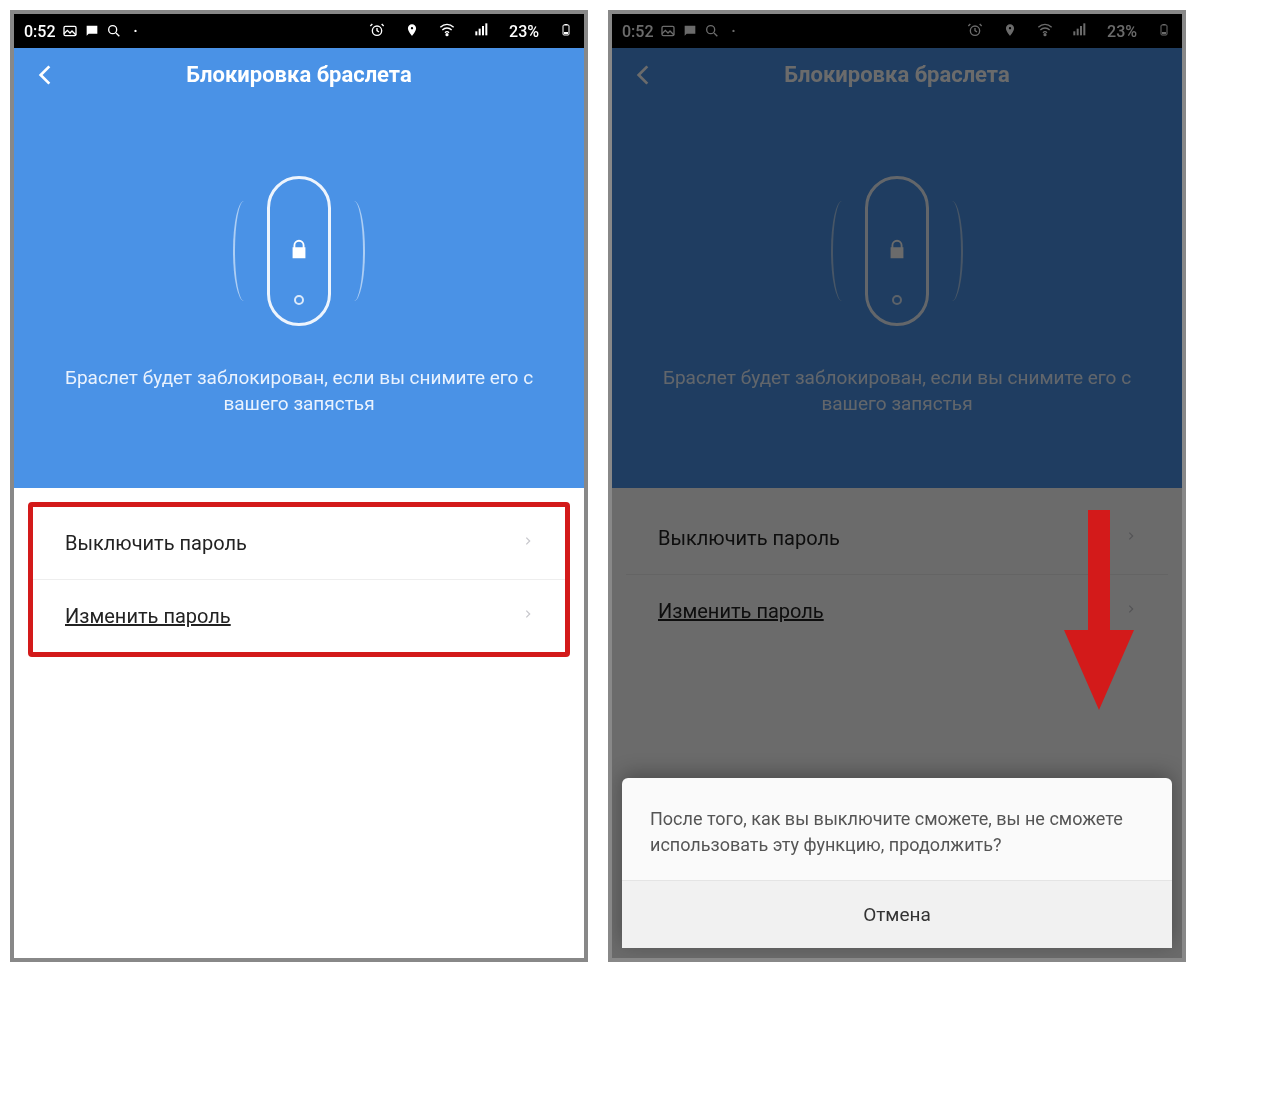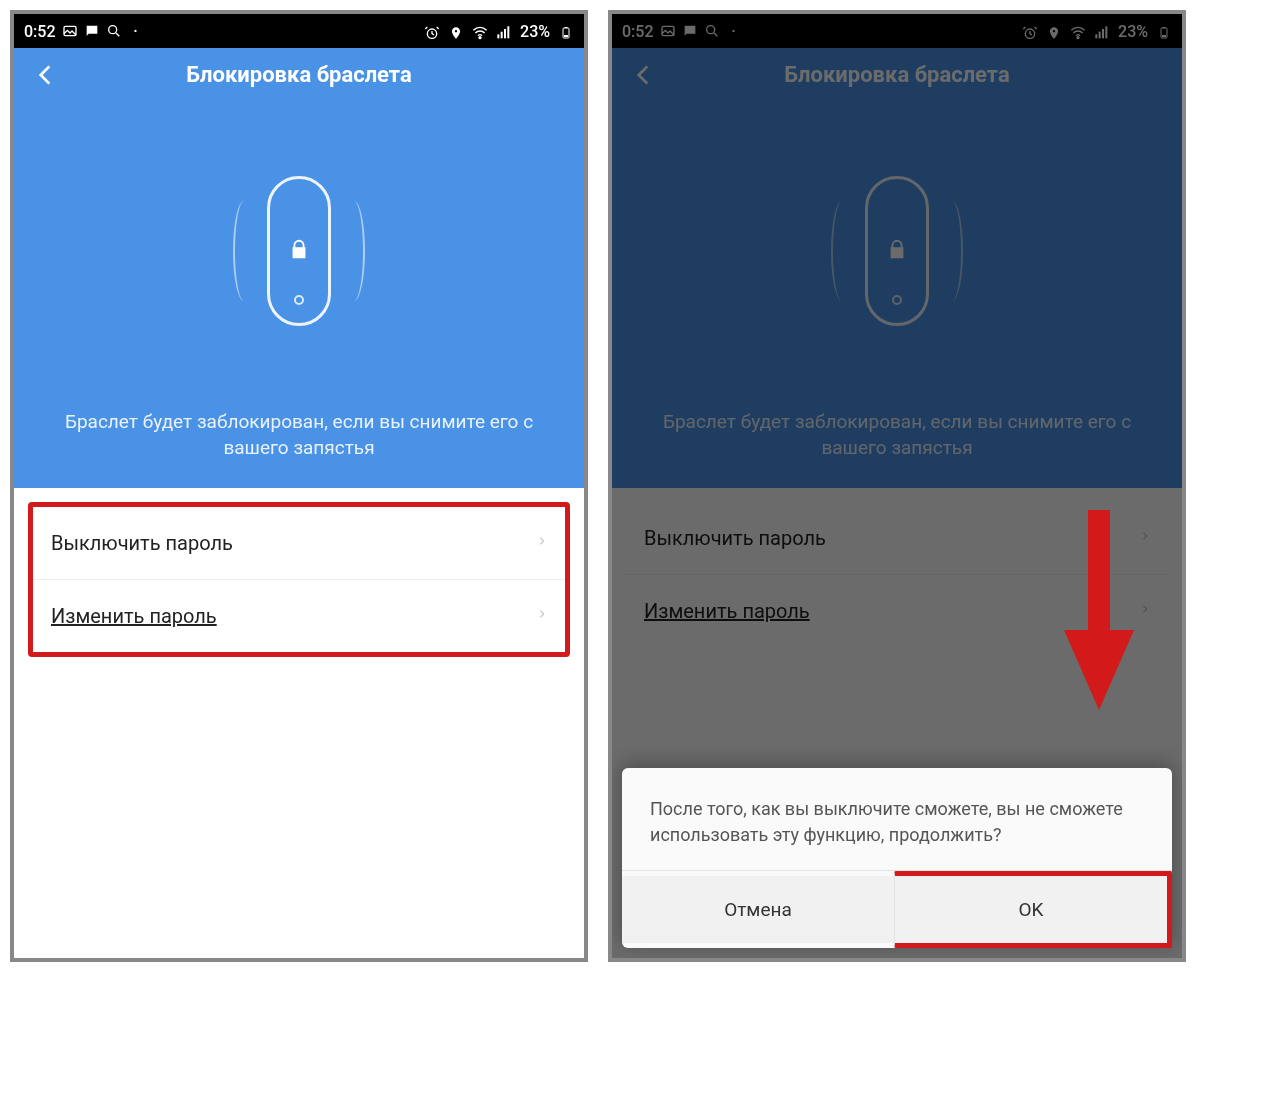--- a/index.html
+++ b/index.html
@@ -25,21 +25,21 @@
     background: #000;
     color: #fff;
     display: flex;
     align-items: center;
     justify-content: space-between;
     padding: 0 10px;
     font-size: 16px;
     font-weight: 500;
   }
   .status-left { display: flex; align-items: center; gap: 6px; }
-  .status-right { display: flex; align-items: flex-end; gap: 8px; }
+  .status-right { display: flex; align-items: flex-start; gap: 19px; }
   .status-icon { width: 16px; height: 16px; display: inline-flex; align-items: center; justify-content: center; }
   .header-area {
     background: #4a92e6;
     color: #fff;
     height: 440px;
     position: relative;
     display: flex;
     flex-direction: column;
     align-items: center;
   }
@@ -101,31 +101,31 @@
     border-radius: 50%;
   }
   .side-arc.left  { left: -6px;  border-right: none; border-top: none; border-bottom: none; }
   .side-arc.right { right: -6px; border-left: none;  border-top: none; border-bottom: none; }
   .lock-svg { width: 22px; height: 26px; }
   .hero-desc {
     color: #e9f2fe;
     font-size: 19px;
     text-align: center;
     padding: 0 20px;
-    margin-top: 68px;
+    margin-top: 24px;
     line-height: 1.35;
   }
   .menu-list {
     background: #fff;
   }
   .menu-item {
     display: flex;
     align-items: center;
     justify-content: space-between;
-    padding: 24px 18px;
+    padding: 24px 32px;
     border-bottom: 1px solid #eee;
     font-size: 20px;
     color: #222;
   }
   .menu-item:last-child { border-bottom: none; text-decoration: underline; }
   .chevron-right {
     color: #c7c7cc;
     width: 10px;
     height: 18px;
   }
@@ -151,21 +151,20 @@
   }
   .dialog-body {
     padding: 28px 28px 22px 28px;
     font-size: 18px;
     line-height: 1.45;
     color: #555;
   }
   .dialog-actions {
     display: flex;
     border-top: 1px solid #e4e4e4;
-    align-items: center;
   }
   .dialog-btn {
     flex: 1;
     text-align: center;
     padding: 22px 0;
     font-size: 19px;
     color: #333;
     background: #f1f1f1;
   }
   .dialog-btn + .dialog-btn { border-left: 1px solid #e4e4e4; }
@@ -397,21 +396,20 @@
       </span>
     </div>
   </div>
 
   <div class="dim-overlay"></div>
 
   <div class="dialog">
     <div class="dialog-body">После того, как вы выключите сможете, вы не сможете использовать эту функцию, продолжить?</div>
     <div class="dialog-actions">
       <div class="dialog-btn">Отмена</div>
-      <div class="dialog-btn ok-highlight">OK</div>
     </div>
   </div>
 
   <div class="red-arrow">
     <svg viewBox="0 0 70 200" width="70" height="200">
       <rect x="24" y="0" width="22" height="130" fill="#d31a1a"></rect>
       <polygon points="0,120 70,120 35,200" fill="#d31a1a"></polygon>
     </svg>
   </div>
 

